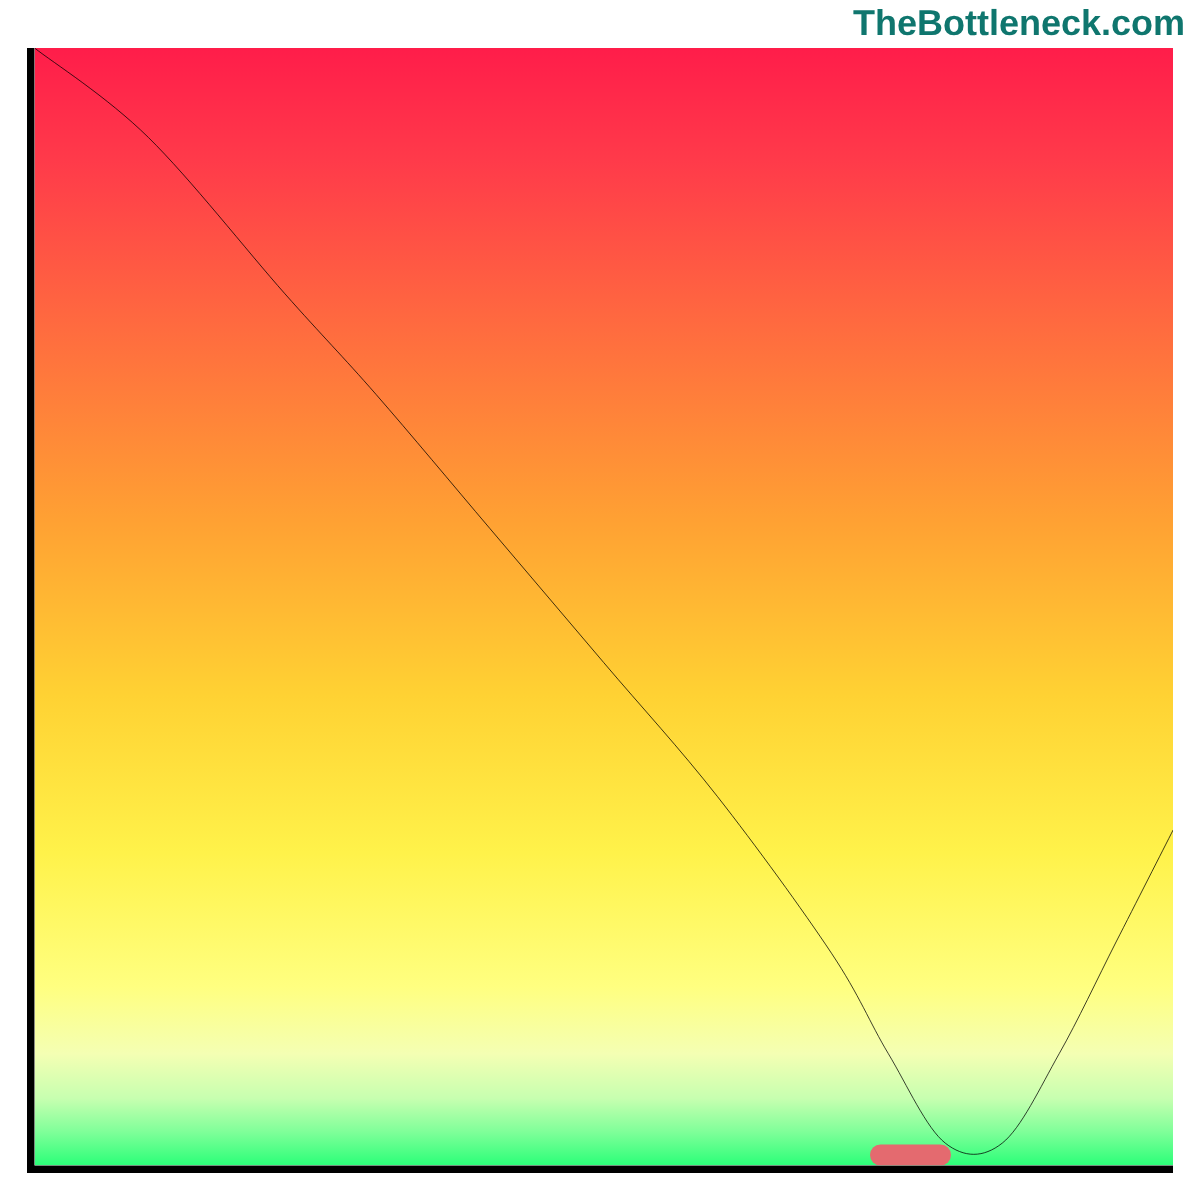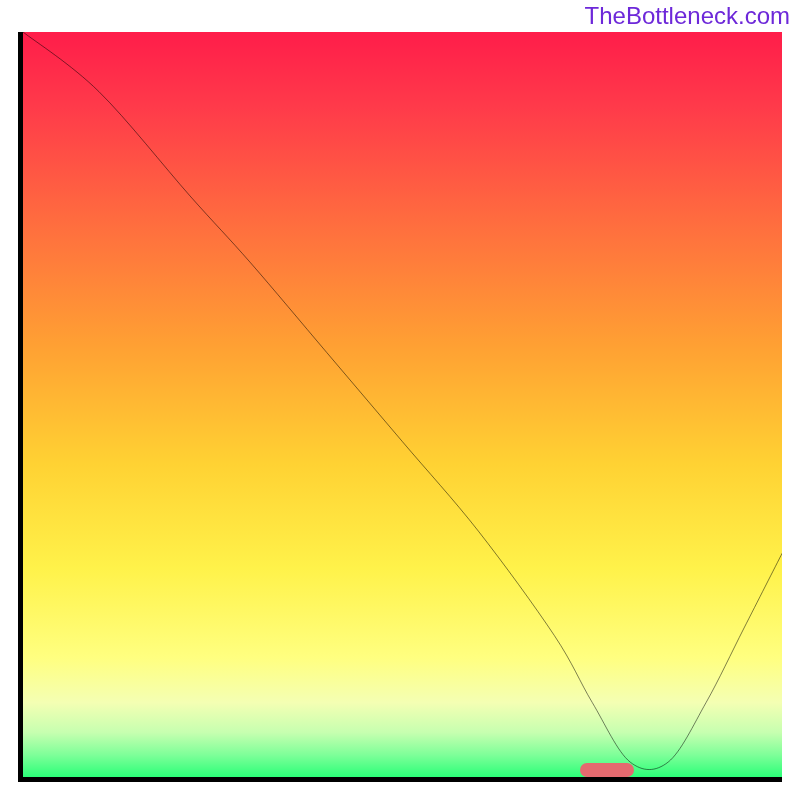--- a/index.html
+++ b/index.html
@@ -13,23 +13,23 @@
   }
   .frame-container {
     position: relative;
     width: 800px;
     height: 800px;
   }
   .watermark {
     position: absolute;
     top: 2px;
     right: 10px;
-    color: #6d28d9;
+    color: #0f766e;
     font-size: 24px;
-    font-weight: 400;
+    font-weight: 700;
     z-index: 20;
     user-select: none;
   }
   .plot-frame {
     position: absolute;
     left: 18px;
     top: 32px;
     width: 764px;
     height: 750px;
     border: 5px solid #000000;

